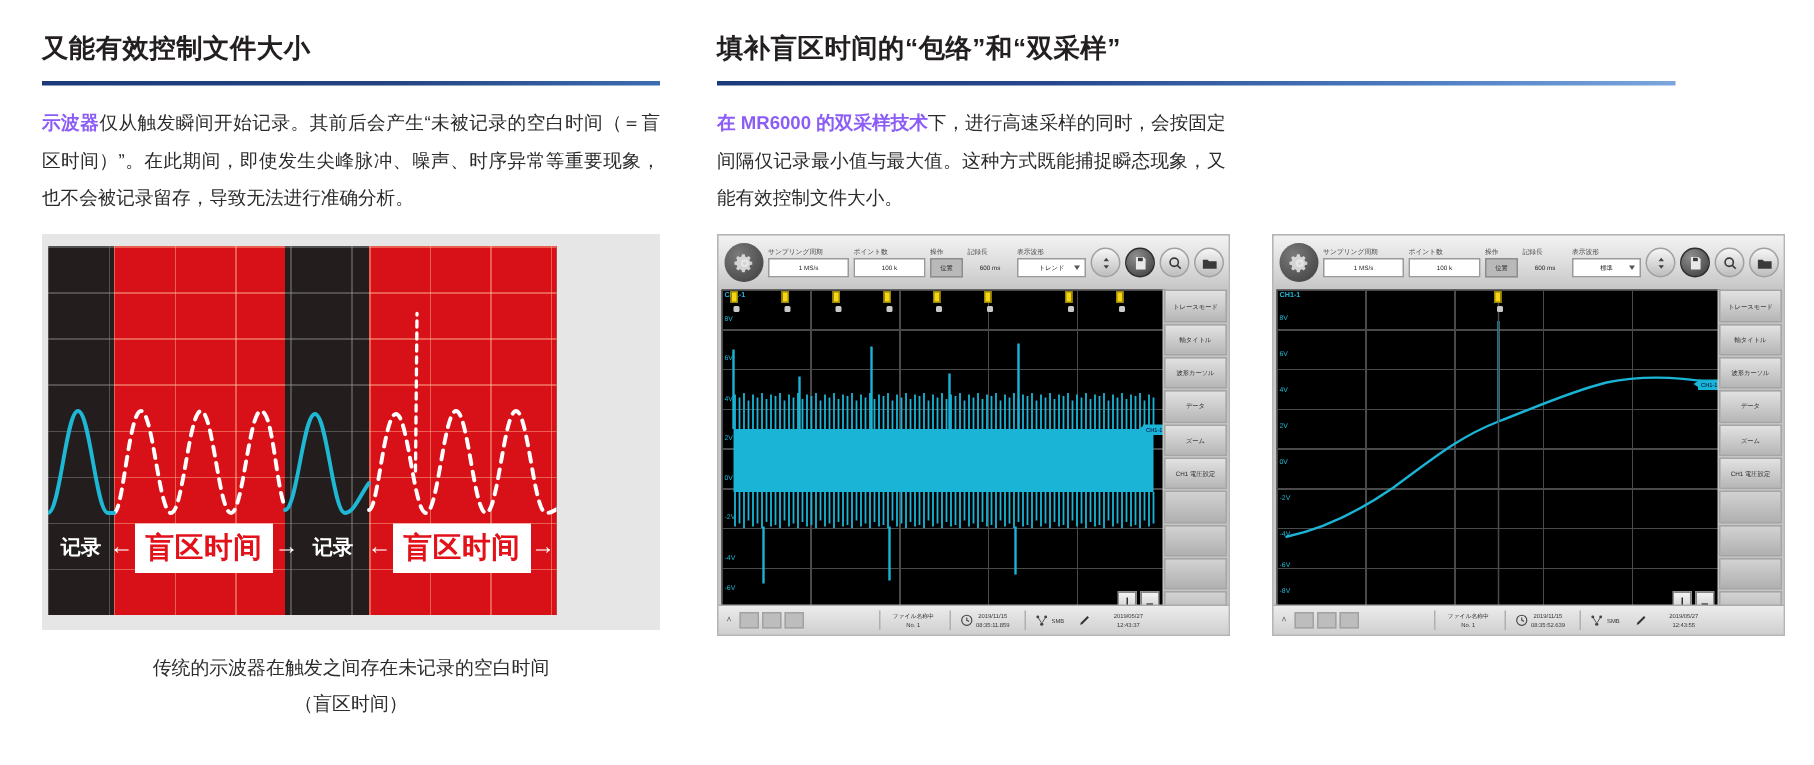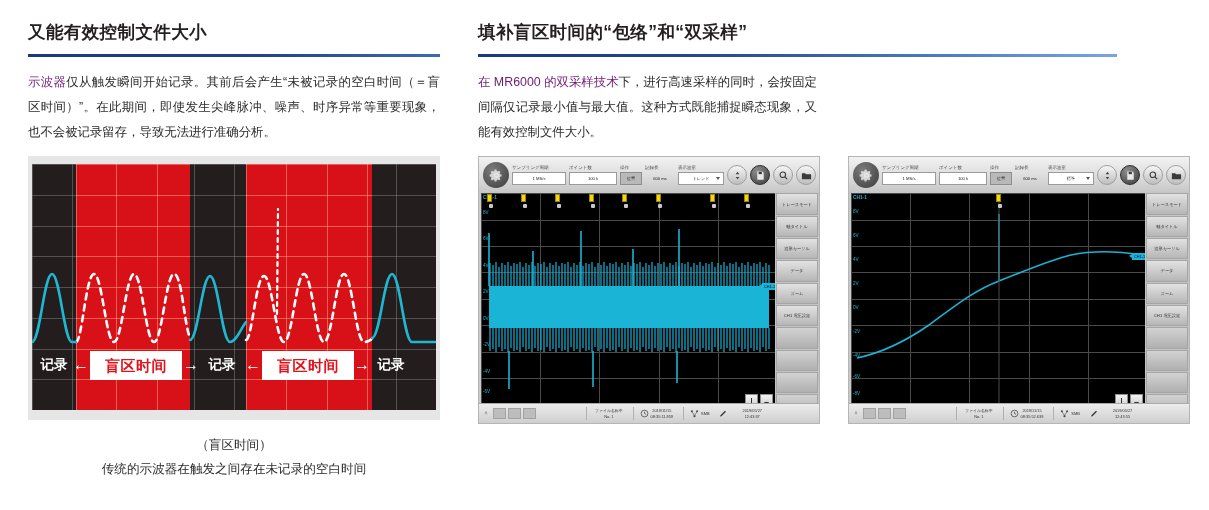--- a/index.html
+++ b/index.html
@@ -26,31 +26,31 @@
   }
   .rule.left-rule {
     background: linear-gradient(to right, #1b3a7a 0%, #23427f 55%, #3c6cb1 100%);
   }
 
   
   .body-text {
     font-size: 12.4px; color:#2b2b2b; line-height: 2.0;
     text-align: justify; text-justify: inter-ideograph;
   }
-  .body-text b { font-weight: 400; color:#701a75; }
+  .body-text b { font-weight: 700; color:#8b5cf6; }
   .two-col { display:flex; gap: 34px; }
   .two-col > div { width: 339px; }
 
   
   .diagram-wrap {
     margin-top: 12px; width: 412px; height: 264px;
     background:#e6e6e6; padding: 8px 4px 10px 4px;
   }
   .diagram {
-    position:relative; width:404px; height:246px;
+    position:relative; width:339px; height:246px;
     background:#231d1d; overflow:hidden;
   }
   .d-grid {
     position:absolute; inset:0;
     background-image:
       repeating-linear-gradient(to right, rgba(150,150,150,.42) 0 1px, transparent 1px 40.4px),
       repeating-linear-gradient(to bottom, rgba(150,150,150,.42) 0 1px, transparent 1px 30.75px);
   }
   .d-band { position:absolute; top:0; bottom:0; background:#d81118; }
   .d-band .bg-grid {
@@ -63,21 +63,21 @@
 
   .d-labels {
     position:absolute; left:0; right:0; bottom:28px; height:34px;
     display:flex; align-items:center;
   }
   .lbl-rec {
     color:#ffffff; font-size:13.5px; font-weight:700;
     text-align:center; flex:0 0 auto;
   }
   .lbl-blind {
-    background:#ffffff; color:#e2111a; font-size:15px; font-weight:700;
+    background:#ffffff; color:#e2111a; font-size:19px; font-weight:700;
     padding:7px 6px; text-align:center; flex:0 0 auto; line-height:1;
     letter-spacing:.5px;
   }
   .arrow { color:#ffffff; font-size:16px; font-weight:700; flex:0 0 auto; text-align:center; }
 
   
   .caption {
     margin-top: 14px; font-size: 12.6px; color:#2b2b2b;
     text-align:center; line-height: 1.85;
   }
@@ -264,22 +264,22 @@
           <div class="lbl-rec" style="width:44px;">记录</div>
           <div class="arrow" style="width:18px;">←</div>
           <div class="lbl-blind" style="width:92px;">盲区时间</div>
           <div class="arrow" style="width:16px;">→</div>
           <div class="lbl-rec" style="width:42px;">记录</div>
         </div>
       </div>
     </div>
 
     <div class="caption">
+      <div>传统的示波器在触发之间存在未记录的空白时间</div>
       <div>（盲区时间）</div>
-      <div>传统的示波器在触发之间存在未记录的空白时间</div>
     </div>
   </div>
 
   <div class="col-right">
     <div class="heading">填补盲区时间的“包络”和“双采样”</div>
     <div class="rule"></div>
 
     <div class="two-col">
       <div class="body-text">
         <b>在 MR6000 的双采样技术</b><span>下，进行高速采样的同时，会按固定间隔仅记录最小值与最大值。这种方式既能捕捉瞬态现象，又能有效控制文件大小。</span>

